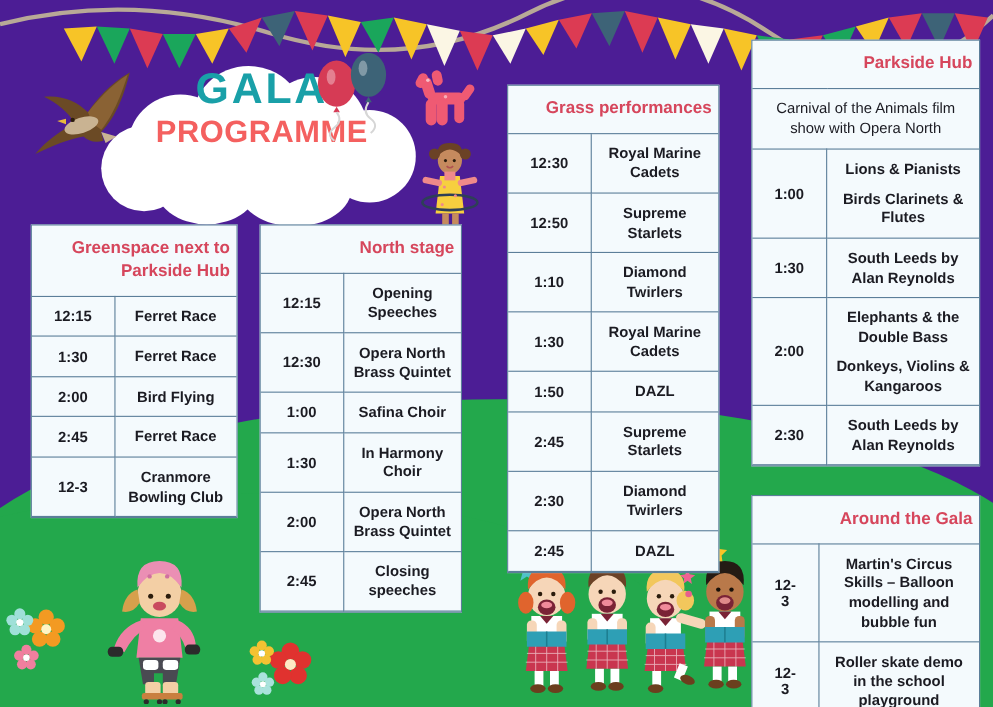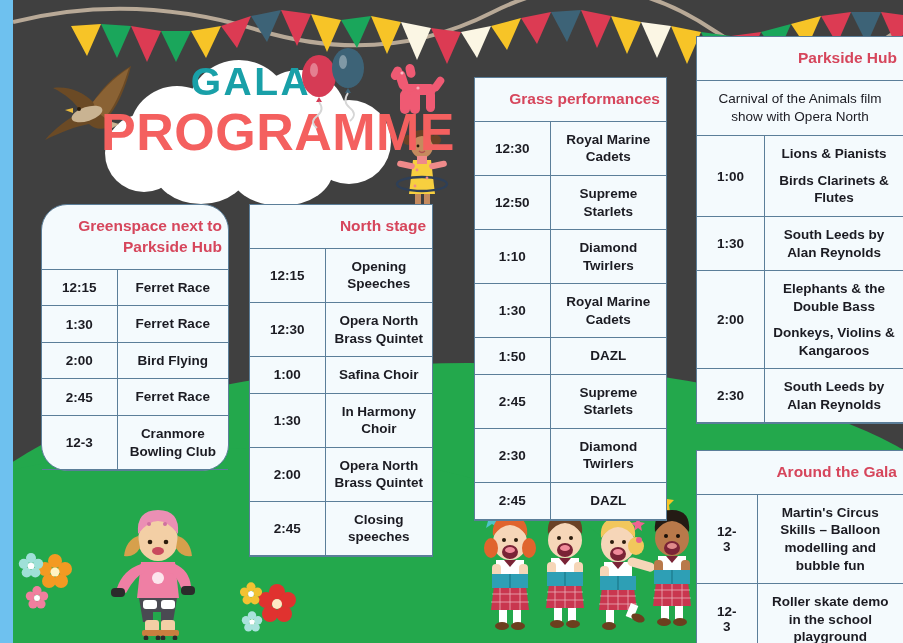--- a/index.html
+++ b/index.html
@@ -9,23 +9,22 @@
     height: 643px;
     overflow: hidden;
     font-family: "Liberation Sans", sans-serif;
     background: #6ec1ef;
     position: relative;
   }
 
   #poster {
     position: absolute;
     inset: 0;
-    background: #404040;
+    background: #4c1d95;
     overflow: hidden;
-    margin-left: 13px;
   }
 
   
   .grass {
     position: absolute;
     left: -60px;
     bottom: -20px;
     width: 1030px;
     height: 300px;
     background: #23a84c;
@@ -61,21 +60,21 @@
     z-index: 6;
   }
   .t-gala {
     font-size: 39px;
     font-weight: 900;
     letter-spacing: 2.5px;
     color: #19a0a8;
     line-height: 1.05;
   }
   .t-prog {
-    font-size: 52px;
+    font-size: 28px;
     font-weight: 900;
     letter-spacing: 0.5px;
     color: #f4605f;
     line-height: 1.05;
     margin-top: 2px;
     white-space: nowrap;
   }
 
   
   .tbl {
@@ -120,21 +119,21 @@
   }
   .tbl td.ev {
     font-size: 13.5px;
     padding: 9px 7px;
     line-height: 1.3;
     border-right: none;
   }
   .tbl td.ev .ln { display: block; }
   .tbl td.ev .gap { display: block; height: 9px; }
 
-  #t-greenspace { left: 28px; top: 204px; width: 188px; border-radius: 26px; }
+  #t-greenspace { left: 28px; top: 204px; width: 188px; }
   #t-mainstage  { left: 236px; top: 204px; width: 184px; }
   #t-grass      { left: 461px; top: 77px;  width: 193px; }
   #t-hub        { left: 683px; top: 36px;  width: 208px; }
   #t-around     { left: 683px; top: 450px; width: 208px; }
 
   #t-greenspace td.tm { width: 38%; }
   #t-mainstage  td.tm { width: 32%; }
   #t-grass      td.tm { width: 29%; }
   #t-hub        td.tm { width: 27%; }
   #t-around     td.tm { width: 27%; }

